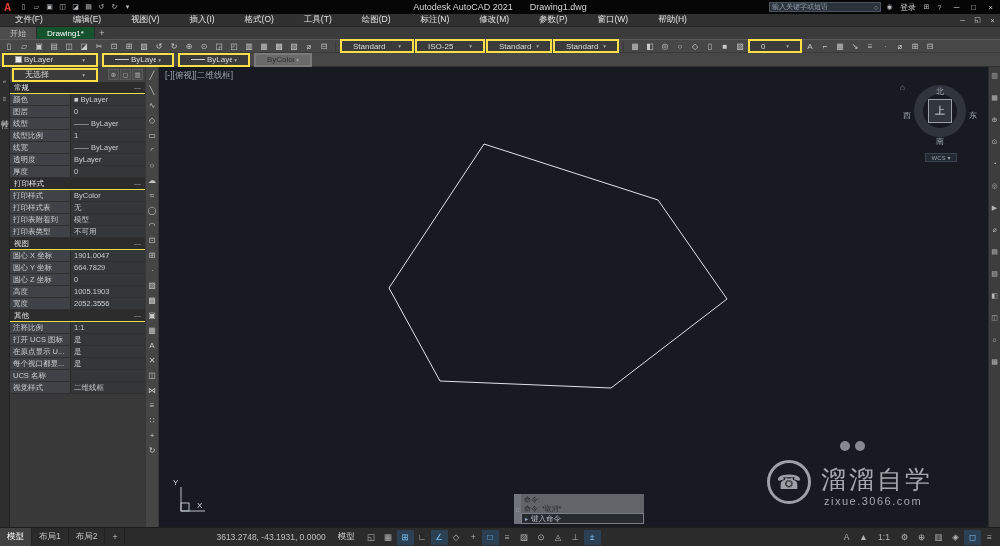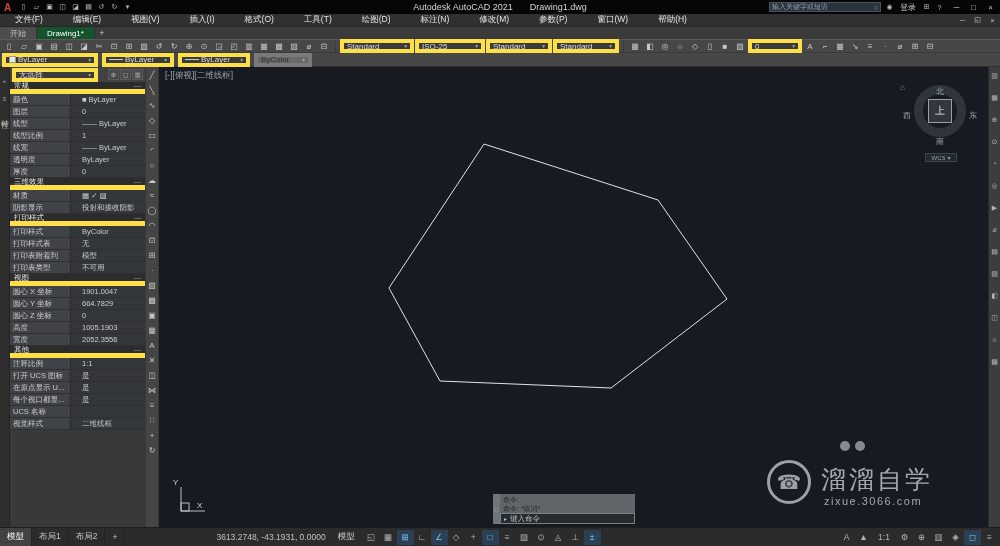--- a/index.html
+++ b/index.html
@@ -35,43 +35,43 @@
   .ftab{display:flex;align-items:center;padding:0 10px;font-size:8px;color:#c3c3c3;background:#4d4d4d;border-right:1px solid #2f2f2f;white-space:nowrap}
   .ftab.active{background:#14532d;color:#fff}
   .newtab{display:flex;align-items:center;justify-content:center;width:14px;font-size:9px;color:#c3c3c3}
 
   
   #toolbar1{position:absolute;left:0;top:39px;width:1000px;height:14px;background:#474747;border-top:1px solid #5a5a5a;border-bottom:1px solid #3a3a3a;display:flex;align-items:center;padding:0 2px;gap:1px}
   #toolbar2{position:absolute;left:0;top:53px;width:1000px;height:14px;background:#474747;border-bottom:1px solid #303030;display:flex;align-items:center;padding:0 2px;gap:4px}
   .ig{display:flex;align-items:center;gap:1px}
   .tbicn{width:14px;height:12px;display:inline-flex;align-items:center;justify-content:center;font-size:8px;color:#c8c8c8}
   .sep{width:1px;height:11px;background:#3a3a3a;margin:0 3px}
-  .combo{height:14px;background:#3b3b3b;border:4px solid #fde047;display:inline-flex;align-items:center;padding:0 3px;gap:2px}
+  .combo{height:14px;background:#3b3b3b;border:2px solid #fde047;display:inline-flex;align-items:center;padding:0 11px;gap:2px}
   .combo .cv{font-size:8px;color:#dcdcdc;white-space:nowrap;overflow:hidden}
   .combo .caret{margin-left:auto;font-size:5.5px;color:#a9a9a9}
   .w74{width:74px}.w70{width:70px}.w66{width:66px}.w54{width:54px}.w96{width:96px}.w72{width:72px}.w58{width:58px}
   .combo.disabled{background:#6a6a6a;border-color:#7a7a7a}
   .combo.disabled .cv{color:#2e2e2e}
   .swatch{width:7px;height:7px;background:#e9e9e9;border:1px solid #9a9a9a;flex:none}
   .lsample{width:14px;height:1px;background:#cfcfcf;flex:none}
 
   
   #pstrip{position:absolute;left:0;top:67px;width:10px;height:460px;background:#2e2e2e;border-right:1px solid #222;display:flex;flex-direction:column;align-items:center;padding-top:2px;gap:2px}
   .picn{width:9px;height:9px;display:inline-flex;align-items:center;justify-content:center;font-size:6px;color:#b5b5b5}
   .vtitle{margin-top:6px;writing-mode:vertical-rl;font-size:7.5px;color:#c0c0c0;letter-spacing:2px}
   #props{position:absolute;left:10px;top:67px;width:135px;height:460px;background:#393939;overflow:hidden}
   .phead{height:15px;display:flex;align-items:center;padding:0 2px;gap:6px;background:#424242}
   .selcombo{width:86px}
   .phicons{display:flex;gap:1px;margin-left:auto}
   .phicons .picn{width:11px;height:11px;background:#4a4a4a;border:1px solid #5a5a5a;font-size:6.5px}
-  .sec-h{height:12px;background:#2c2c2c;color:#e6e6e6;font-size:7.5px;display:flex;align-items:center;padding:0 4px;border-bottom:5px solid #fde047}
+  .sec-h{height:12px;background:#2c2c2c;color:#e6e6e6;font-size:7.5px;display:flex;align-items:center;padding:0 4px;border-bottom:1px solid #fde047}
   .sec-h .min{margin-left:auto;color:#9d9d9d;font-size:7px}
   .prow{display:flex;height:12px;border-bottom:1px solid #2f2f2f}
   .plabel{width:60px;background:#3f4347;color:#c9cccf;font-size:7.5px;display:flex;align-items:center;padding:0 3px;white-space:nowrap;overflow:hidden}
-  .pvalue{flex:1;background:#33373a;color:#c9cccf;font-size:7.5px;display:flex;align-items:center;padding:0 11px;white-space:nowrap;overflow:hidden;border-left:1px solid #2a2a2a}
+  .pvalue{flex:1;background:#33373a;color:#c9cccf;font-size:7.5px;display:flex;align-items:center;padding:0 3px;white-space:nowrap;overflow:hidden;border-left:1px solid #2a2a2a}
 
   
   #drawbar{position:absolute;left:145px;top:67px;width:14px;height:460px;background:#454545;border-left:1px solid #383838;border-right:1px solid #383838;display:flex;flex-direction:column;align-items:center;padding-top:1px}
   .dicn{width:13px;height:15px;display:inline-flex;align-items:center;justify-content:center;font-size:8px;color:#c5c5c5}
 
   
   #canvas{position:absolute;left:159px;top:67px;width:829px;height:460px;background:#171b21;overflow:hidden}
   #canvas svg{position:absolute;left:0;top:0}
   .vplabel{position:absolute;left:6px;top:3px;font-size:8.5px;color:#9aa2ac}
   .vcube{position:absolute;left:741px;top:12px;width:82px;height:88px}
@@ -79,21 +79,21 @@
   .vring{position:absolute;left:14px;top:6px;width:52px;height:52px;border-radius:50%;border:9px solid rgba(64,70,80,0.6)}
   .vdir{position:absolute;font-size:8px;color:#9aa2ac}
   .vdir.n{left:36px;top:7px}
   .vdir.s{left:36px;top:57px}
   .vdir.w{left:3px;top:31px}
   .vdir.e{left:69px;top:31px}
   .vtop{position:absolute;left:28px;top:20px;width:24px;height:24px;background:rgba(150,156,164,0.22);border:1px solid #99a0a9;color:#dde1e6;font-size:10px;display:flex;align-items:center;justify-content:center}
   .vwcs{position:absolute;left:25px;top:74px;width:32px;height:9px;background:#232931;border:1px solid #3a4350;color:#96a0ab;font-size:6px;display:flex;align-items:center;justify-content:center;gap:2px}
 
   
-  .cmdwin{position:absolute;left:334px;top:427px;width:142px;height:30px;display:flex}
+  .cmdwin{position:absolute;left:355px;top:427px;width:130px;height:30px;display:flex}
   .grip{width:7px;background:#70747b;color:#d4d7db;font-size:6px;display:flex;align-items:center;justify-content:center}
   .cbody{flex:1;display:flex;flex-direction:column}
   .chist{flex:1;background:rgba(158,162,168,0.55);padding:1px 3px 0}
   .cline{font-size:7px;line-height:9px;color:#26292d;white-space:nowrap}
   .cinput{height:11px;background:rgba(40,44,50,0.92);border:1px solid #7a7f86;display:flex;align-items:center;padding:0 3px;gap:3px}
   .parrow{font-size:6px;color:#9fb4c8}
   .cph{font-size:7.5px;color:#b6bcc3;white-space:nowrap}
 
   
   .wm{position:absolute;left:600px;top:372px;width:230px;height:78px}
@@ -342,39 +342,20 @@
               </div>
 
               <div class="prow">
                 <span class="plabel">厚度</span>
                 <span class="pvalue">0</span>
               </div>
 
           </div>
         </div>
 
-        <div class="psec">
-          <div class="sec-h">
-            <span>三维效果</span>
-            <span class="min">—</span>
-          </div>
-          <div class="prows">
-
-              <div class="prow">
-                <span class="plabel">材质</span>
-                <span class="pvalue">▦ ✓ ▨</span>
-              </div>
-
-              <div class="prow">
-                <span class="plabel">阴影显示</span>
-                <span class="pvalue">投射和接收阴影</span>
-              </div>
-
-          </div>
-        </div>
 
         <div class="psec">
           <div class="sec-h">
             <span>打印样式</span>
             <span class="min">—</span>
           </div>
           <div class="prows">
 
               <div class="prow">
                 <span class="plabel">打印样式</span>

